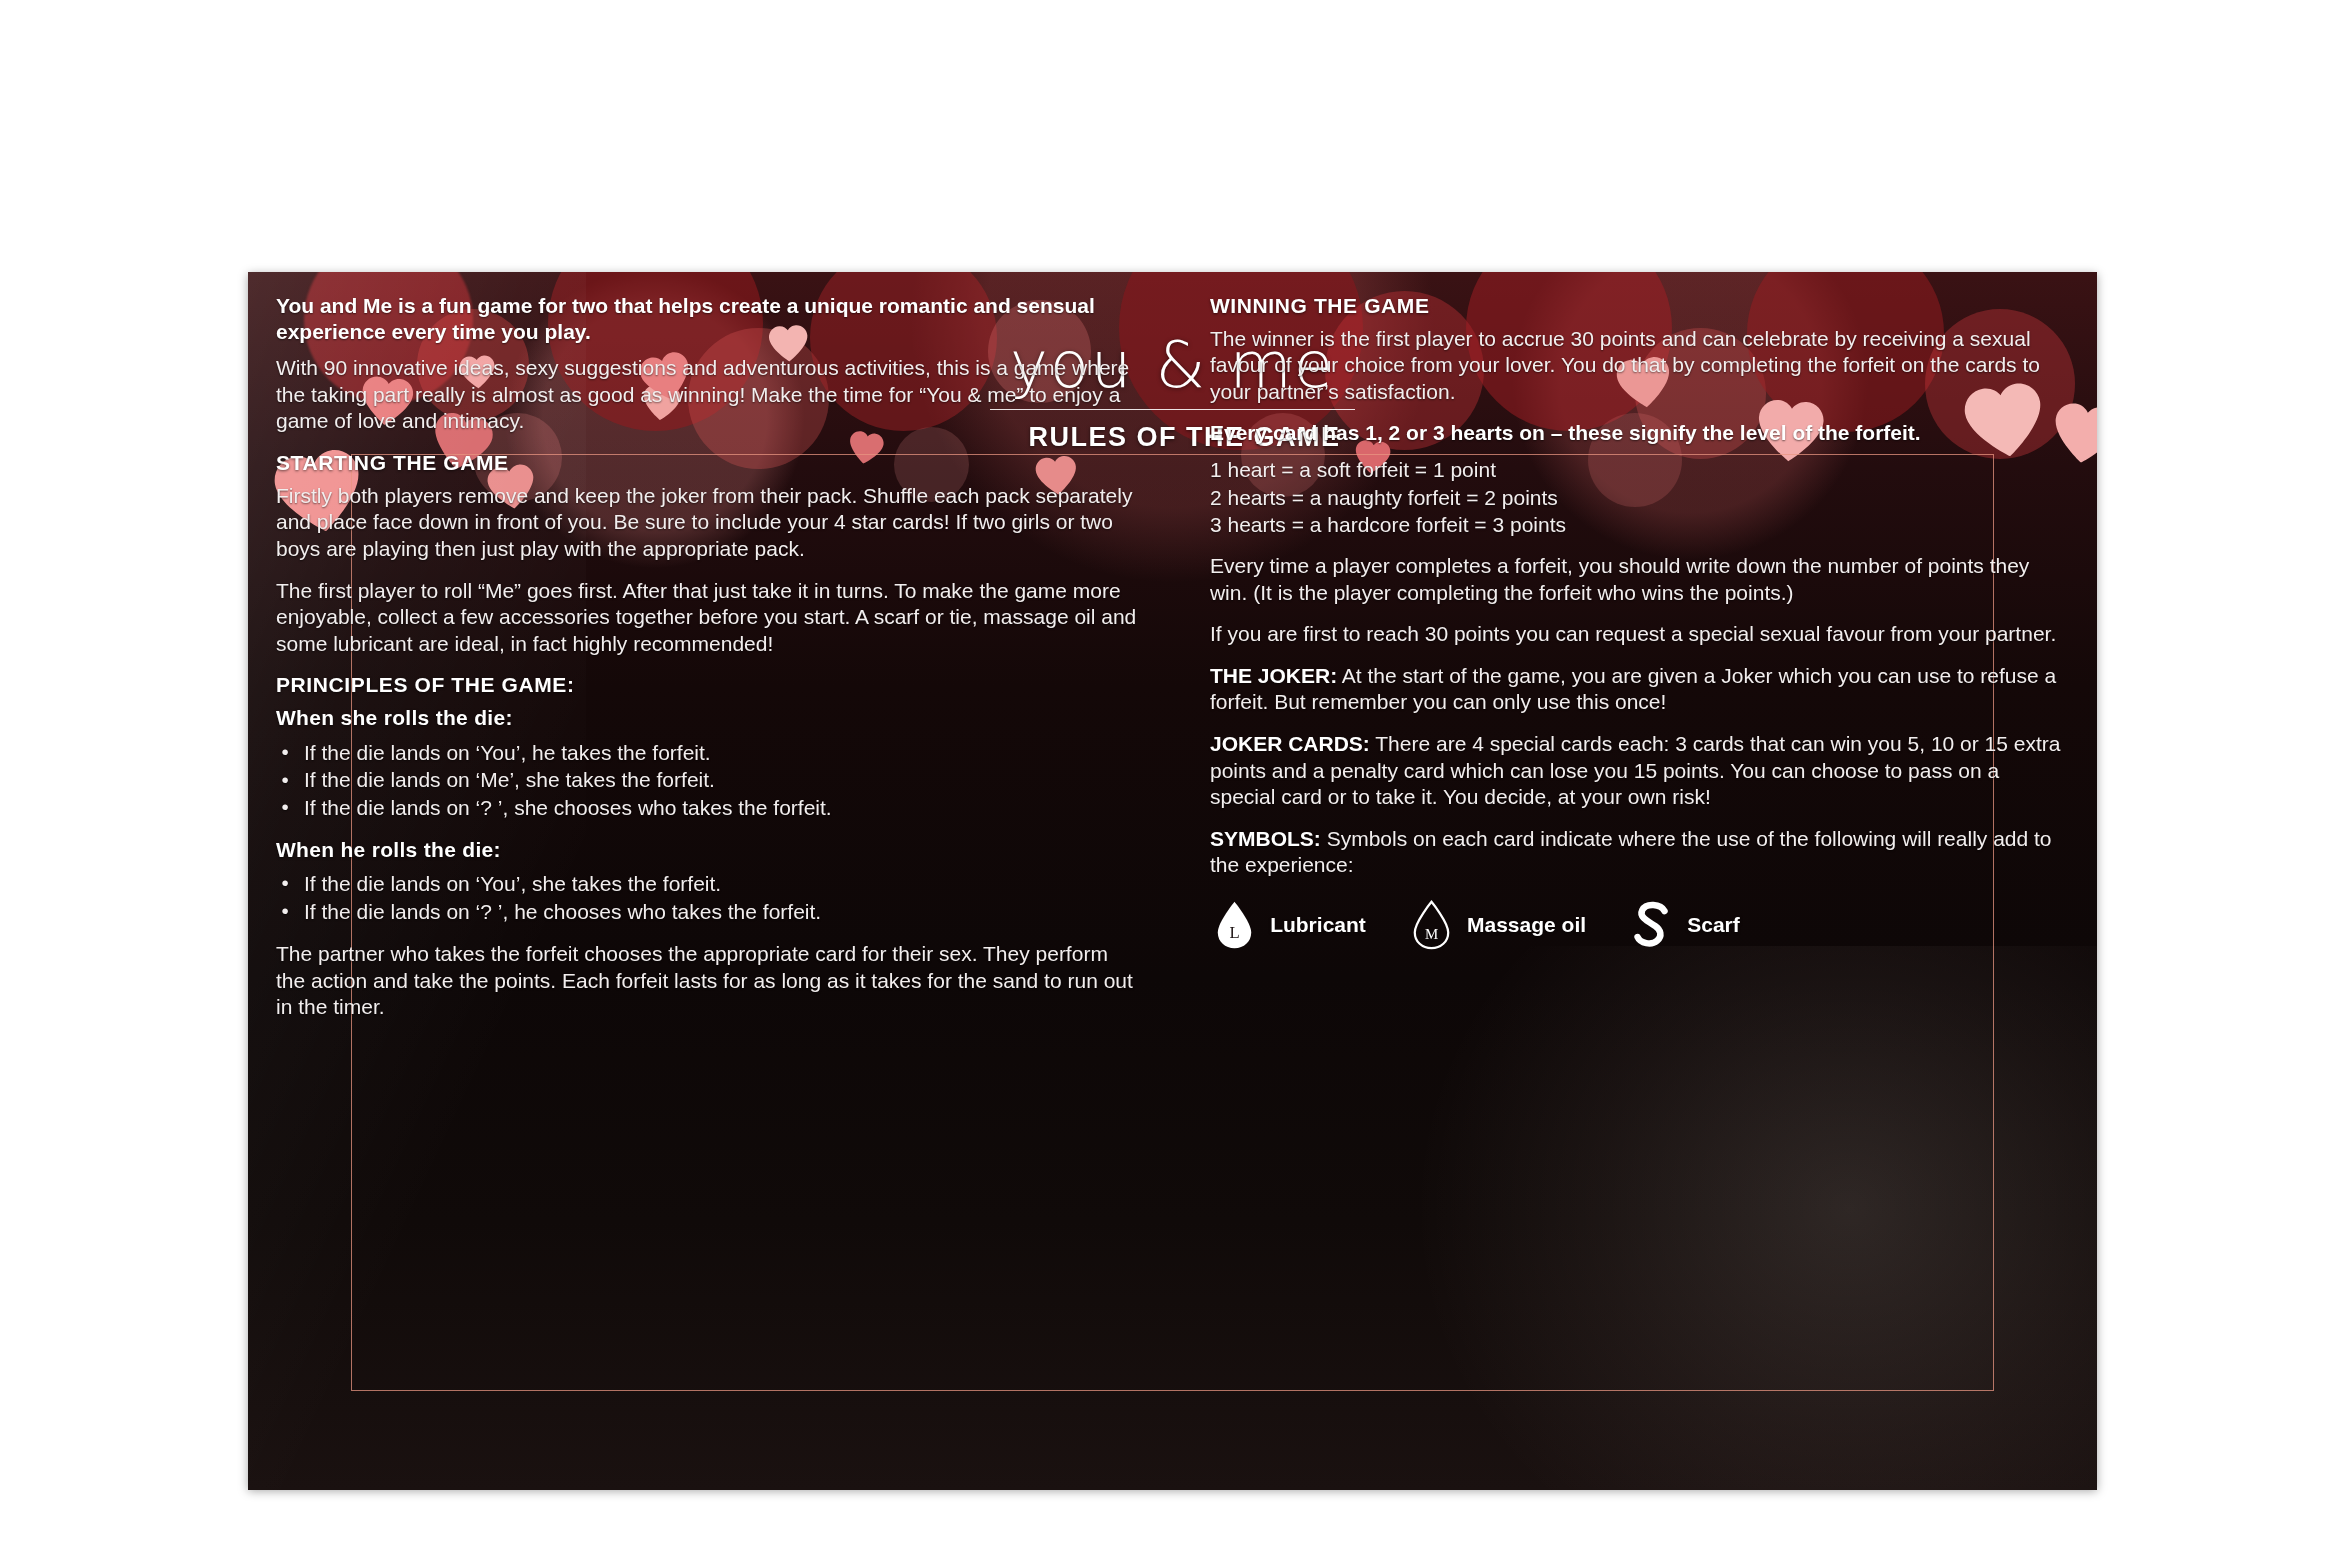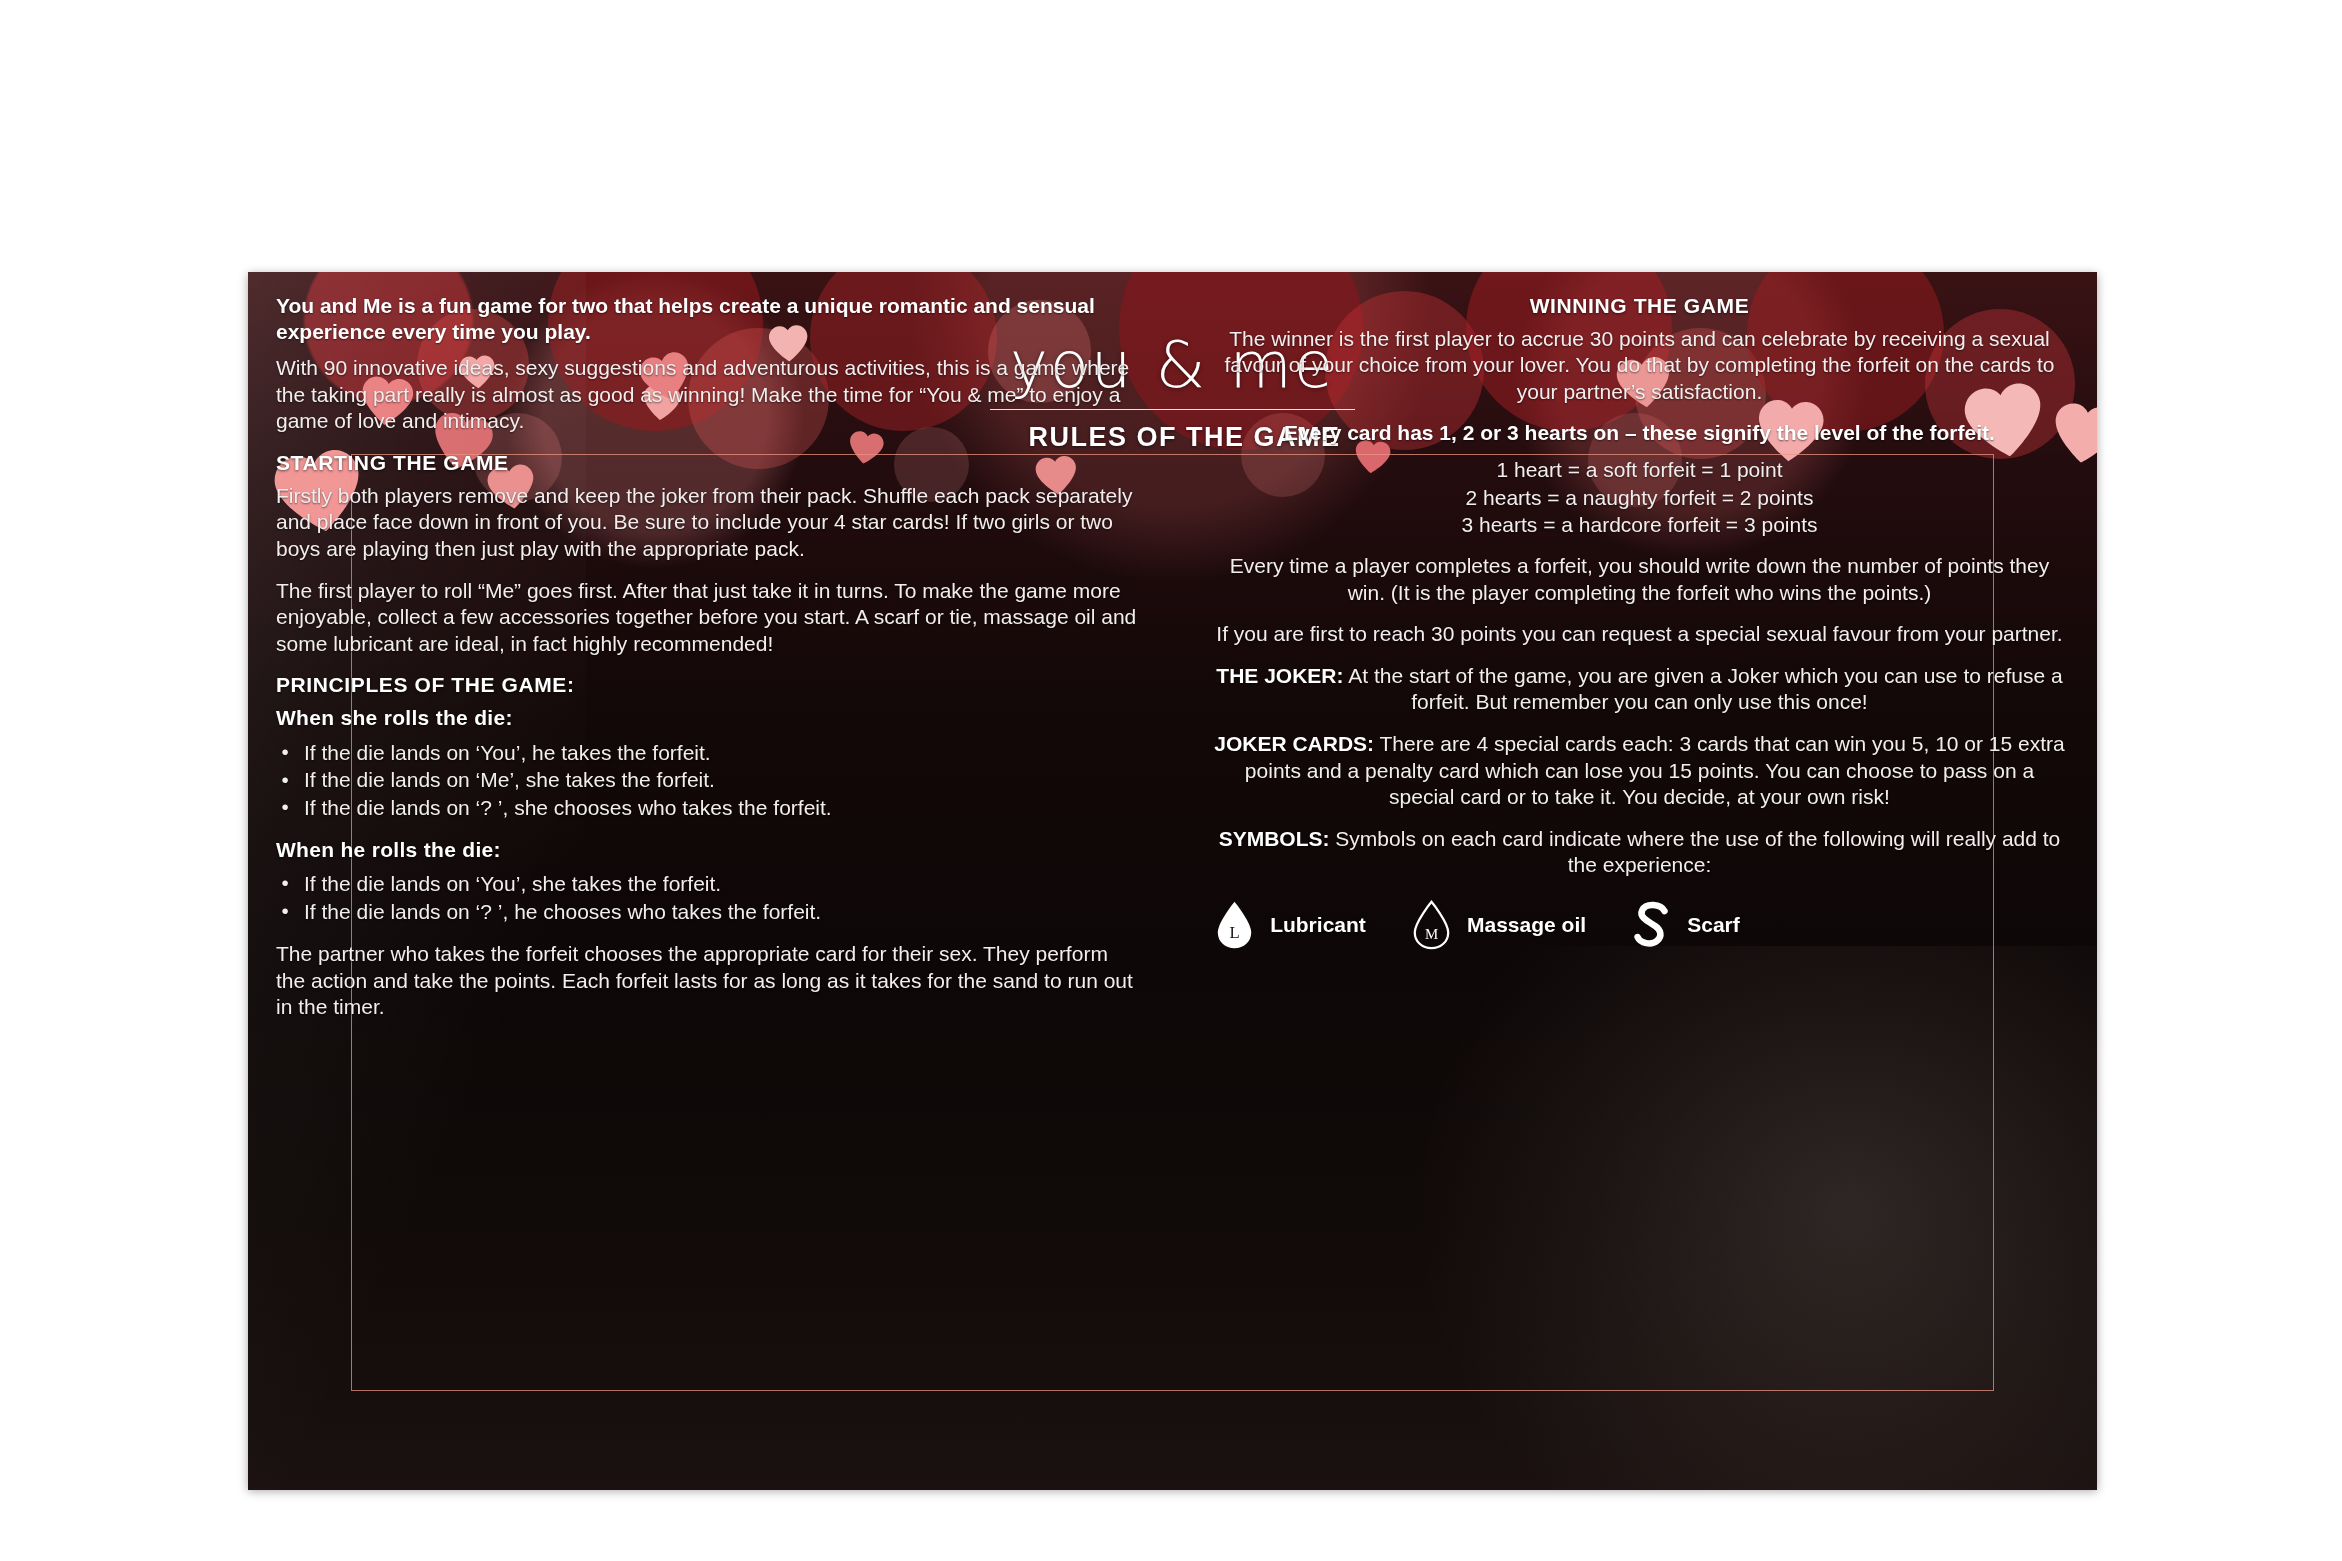--- a/index.html
+++ b/index.html
@@ -116,21 +116,21 @@
     box-sizing: border-box;
     padding: 20.6px 28px 17px 28px;
     gap: 49px;
     z-index: 6;
   }
   .col {
     width: 50%;
     box-sizing: border-box;
   }
   .col-left  { padding-right: 9.4px; }
-  .col-right { padding-left: 13px; text-align: center; }
+  .col-right { padding-left: 13px; }
 
   p, ul { margin: 0; }
   .para {
     color: #f2eeee;
     font-size: 21px;
     line-height: 1.265;
     margin-bottom: 15px;
     text-shadow: 0 0.9px 1.9px rgba(0,0,0,0.55);
   }
   .para.tight { margin-bottom: 9.4px; }

